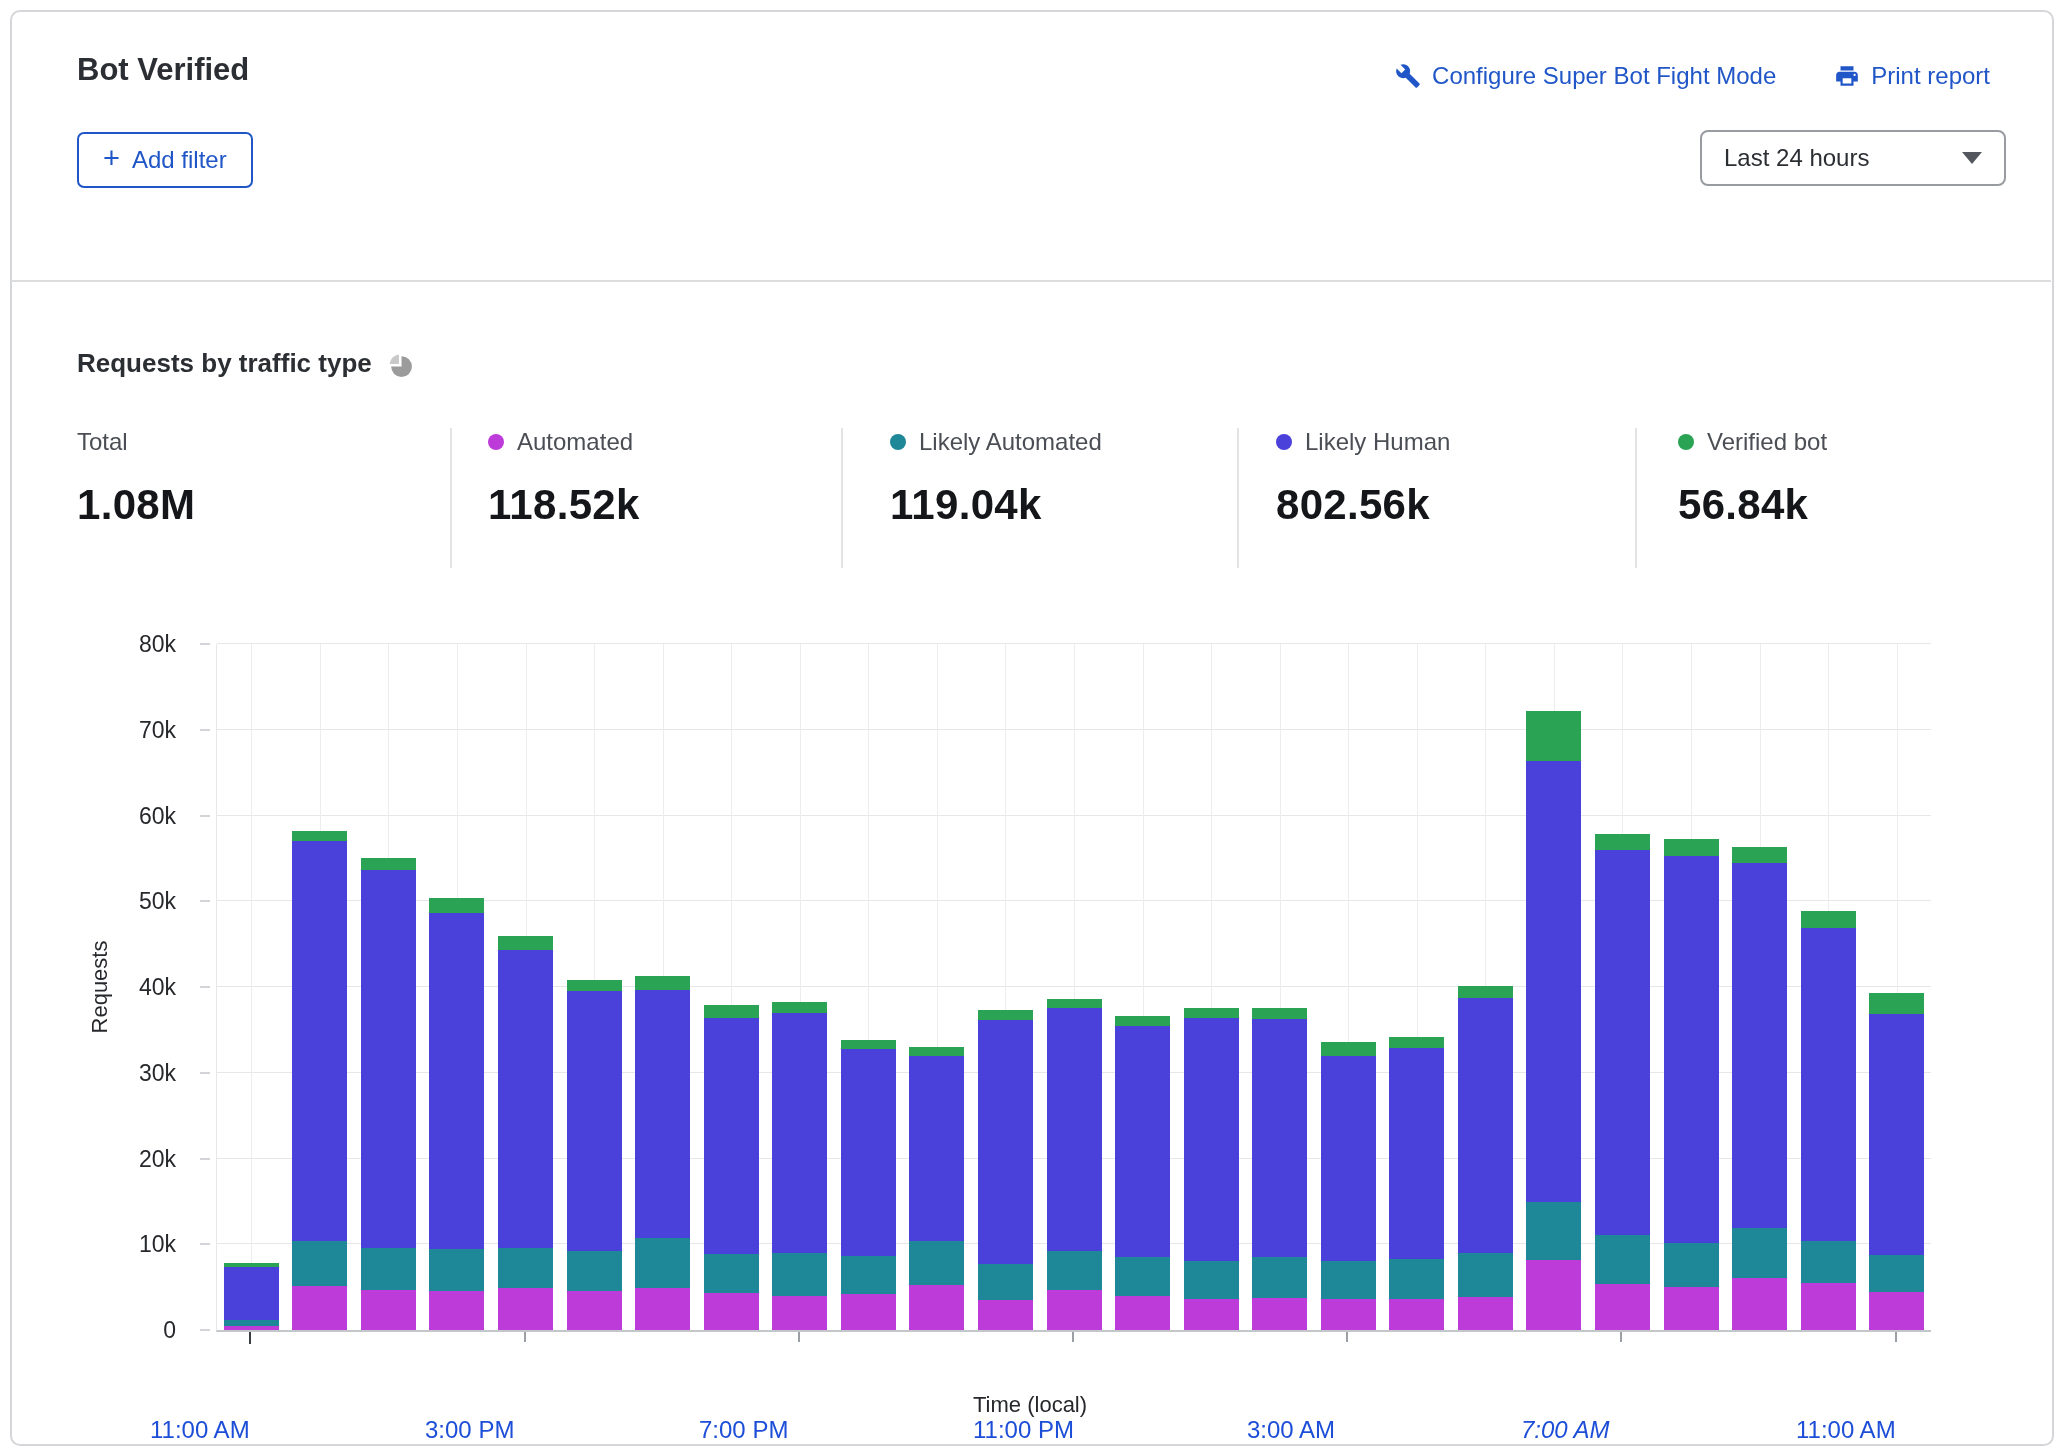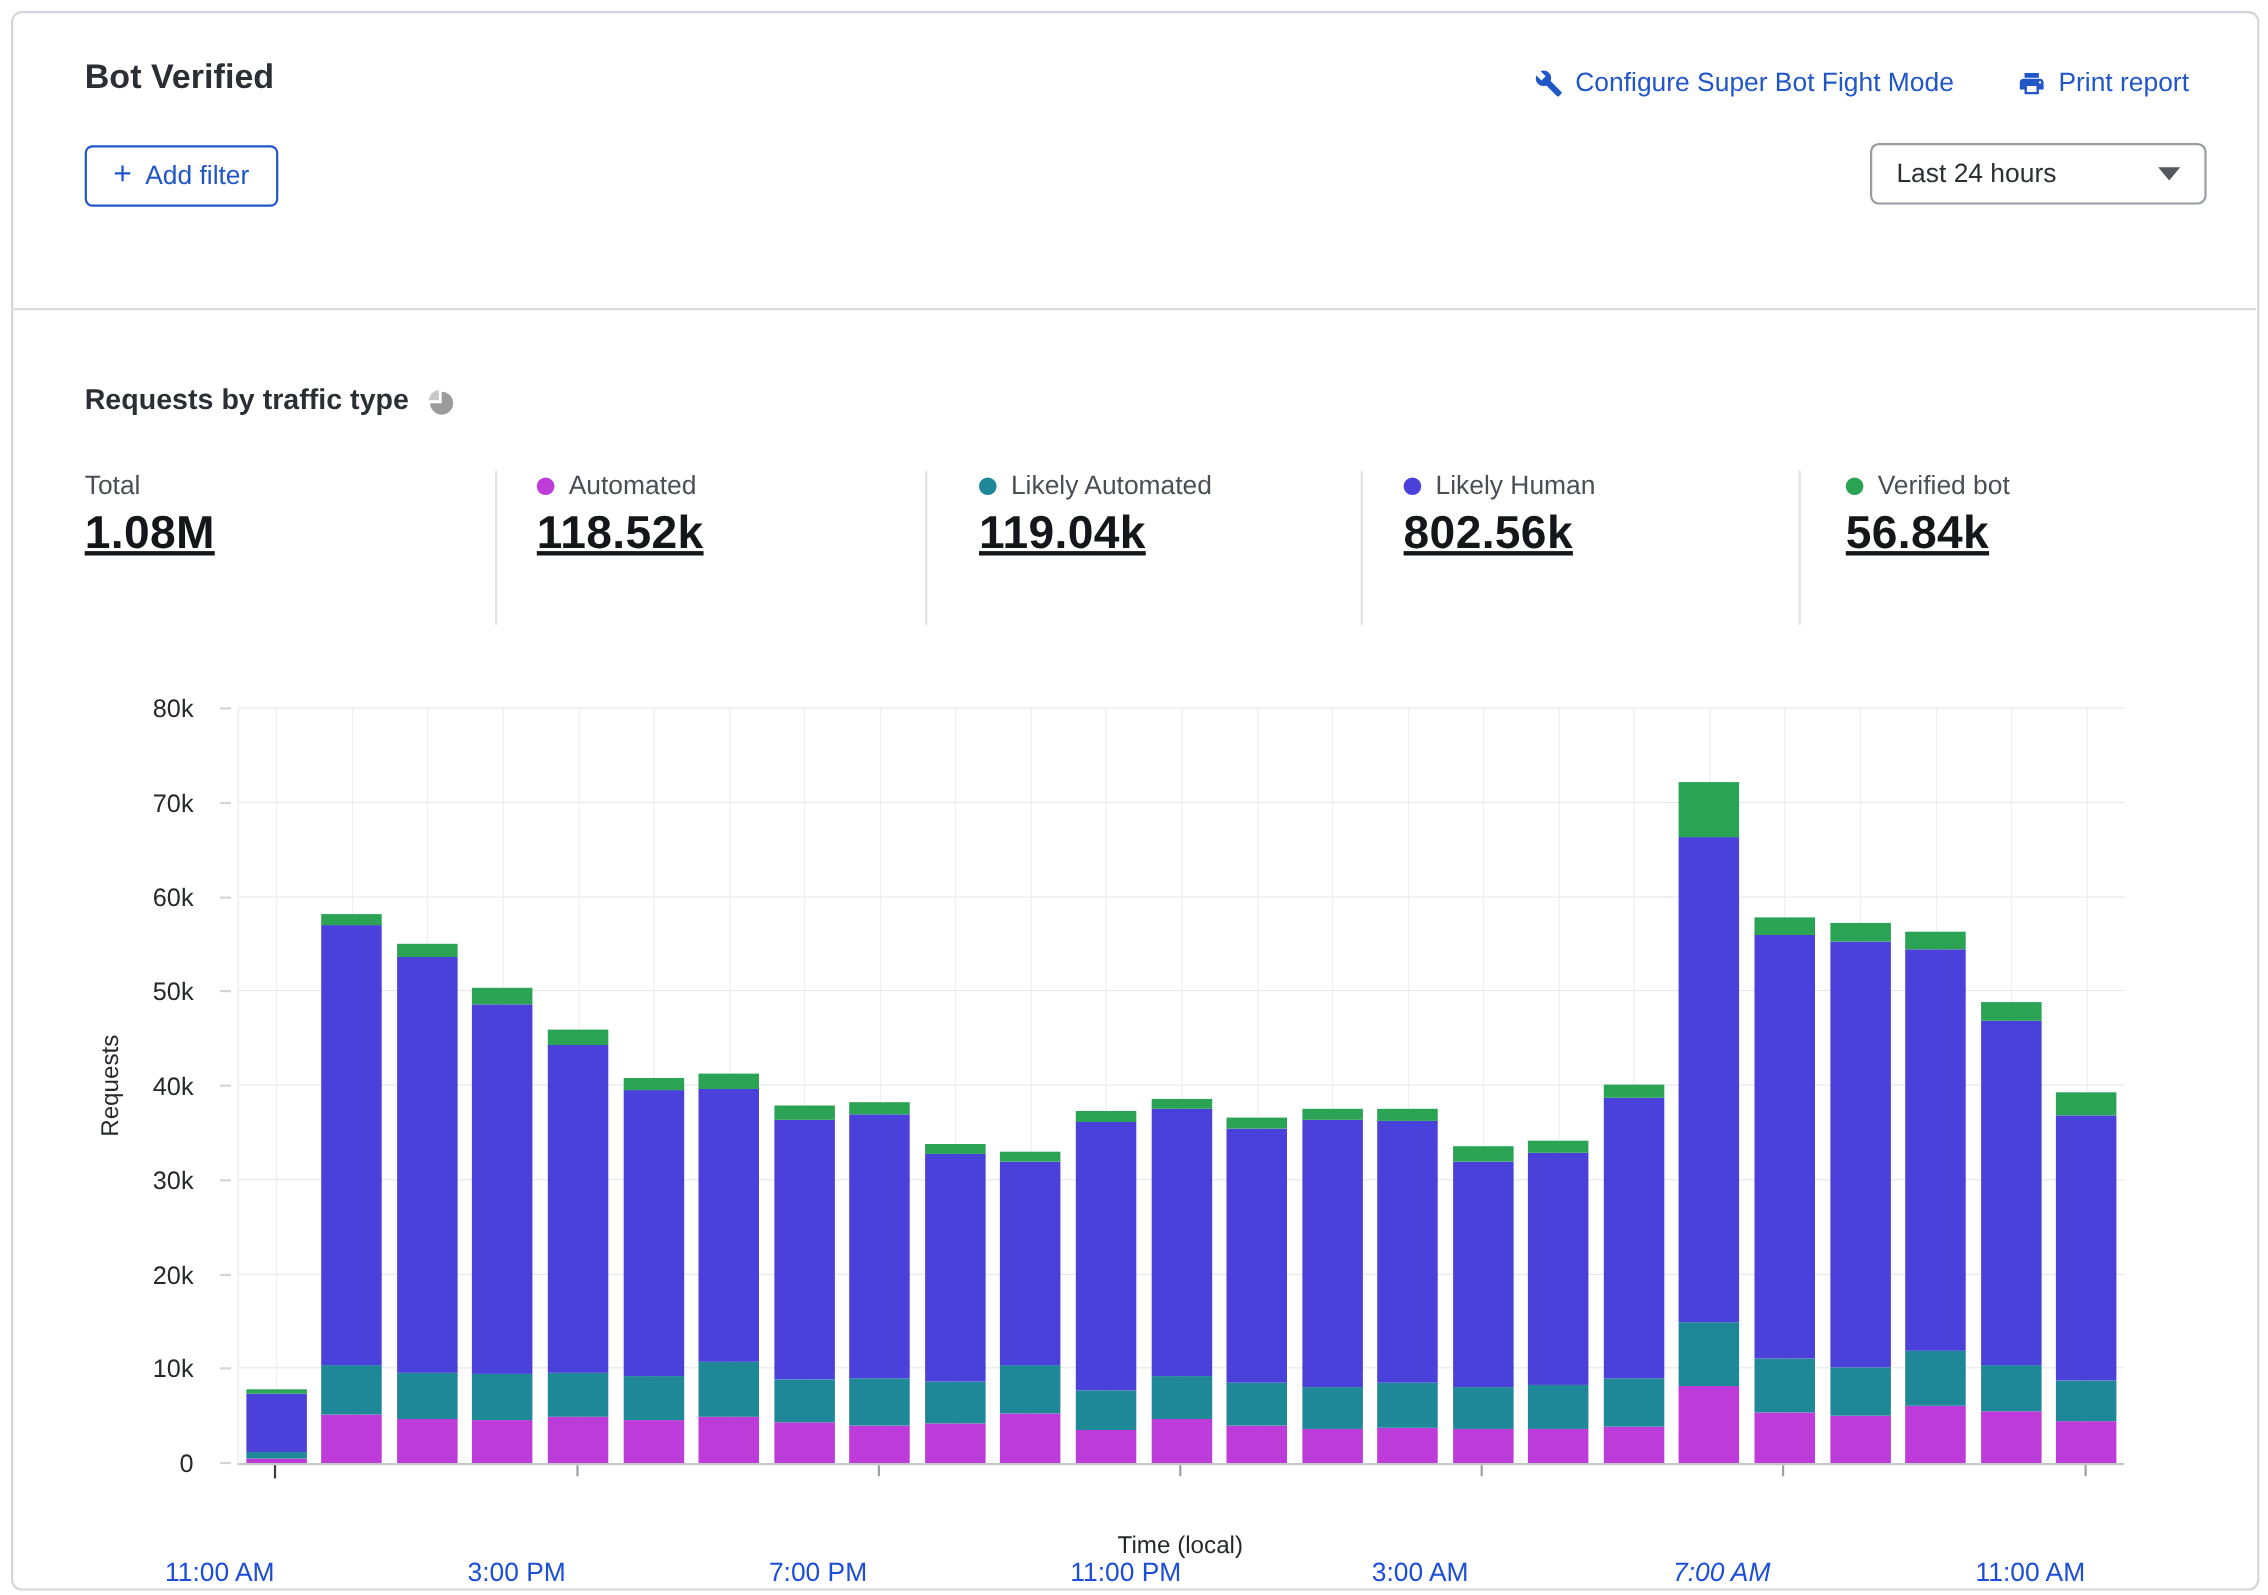--- a/index.html
+++ b/index.html
@@ -40,21 +40,21 @@
     border-right:10px solid transparent;border-top:12px solid #54585e;
   }
   .header-divider{position:absolute;left:11px;right:11px;top:280px;border-top:2px solid #dbdcde;}
   
   .section-title-row{position:absolute;left:77px;top:348px;display:flex;align-items:center;gap:15px;}
   .section-title{font-size:26px;font-weight:700;color:#2b2e33;}
   
   .stat{position:absolute;top:428px;}
   .stat .lbl{display:flex;align-items:center;gap:13px;font-size:24px;color:#4b4e54;}
   .stat .dot{width:16px;height:16px;border-radius:50%;}
-  .stat .val{margin-top:4px;font-size:42px;font-weight:700;color:#141619;letter-spacing:.3px;text-decoration:underline;}
+  .stat .val{margin-top:25px;font-size:42px;font-weight:700;color:#141619;letter-spacing:.3px;}
   .stat-divider{position:absolute;top:428px;height:140px;border-left:2px solid #e2e3e5;}
   
   .plot{
     position:absolute;left:216px;top:644px;width:1714px;height:686px;
     border-bottom:2px solid #c4c7ca;border-left:1px solid #e6e7e9;
   }
   .hgrid{position:absolute;left:0;right:0;height:1px;background:#e6e7e9;}
   .vgrid{position:absolute;top:0;bottom:0;width:1px;background:#ededef;}
   .bar{position:absolute;bottom:0;}
   .seg{position:absolute;left:0;width:100%;}
@@ -65,21 +65,21 @@
   .xtick{position:absolute;width:2px;height:10px;background:#9aa0a6;top:1332px;}
   .xtick.first{background:#3a3e43;height:12px;}
   .xtick-label{
     position:absolute;top:1416px;width:200px;font-size:24px;color:#1d4ed8;
   }
   .y-axis-title{
     position:absolute;left:100px;top:987px;transform:translate(-50%,-50%) rotate(-90deg);
     font-size:22px;color:#26282c;white-space:nowrap;
   }
   .x-axis-title{
-    position:absolute;left:973px;top:1392px;width:200px;text-align:center;font-size:22px;color:#26282c;
+    position:absolute;left:973px;top:1392px;width:200px;font-size:22px;color:#26282c;
   }
 </style>
 </head>
 <body>
 
 <div class="card"></div>
 
 <div class="page-title">Bot Verified</div>
 
 <div class="header-links">

